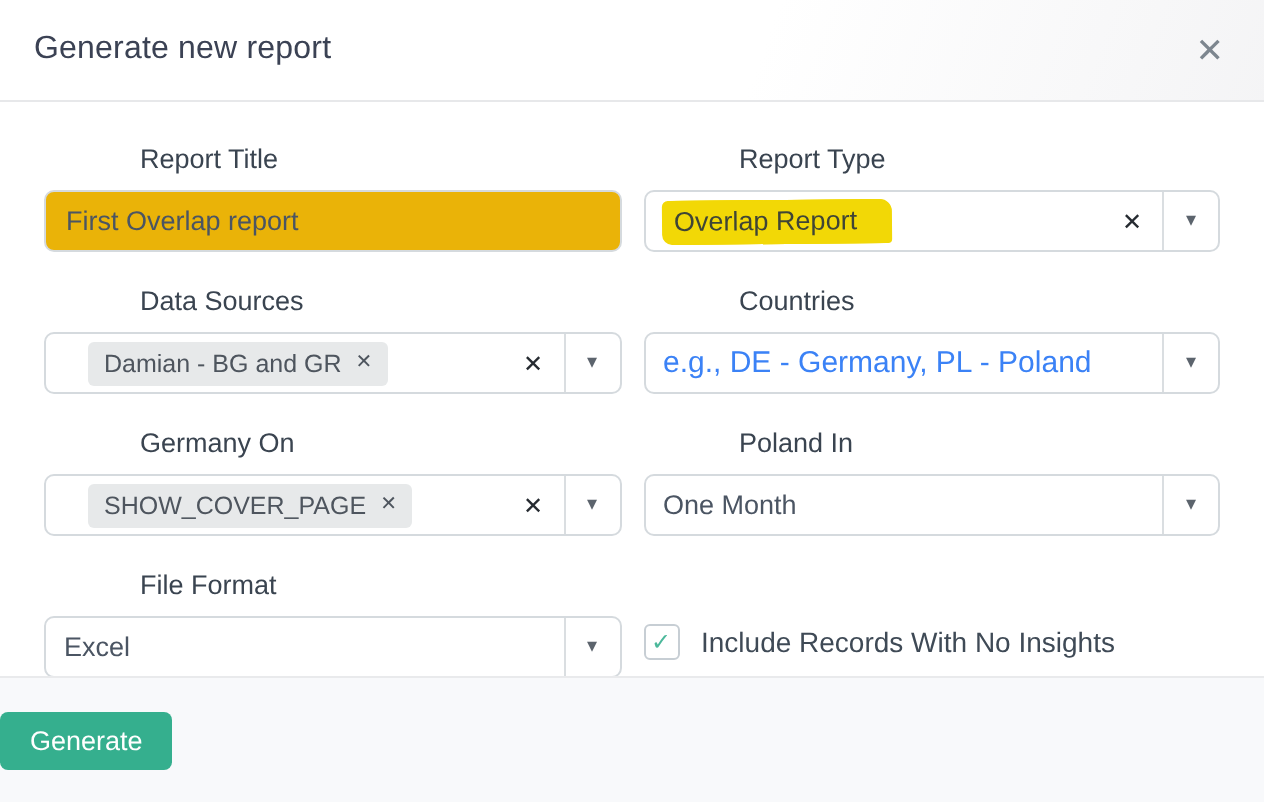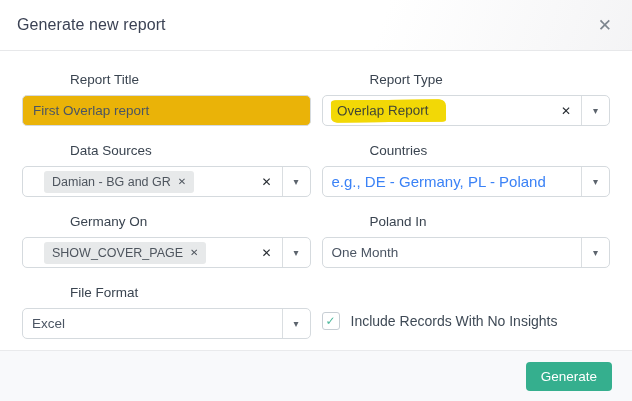--- a/index.html
+++ b/index.html
@@ -151,26 +151,25 @@
     justify-content: center;
     cursor: pointer;
     flex: none;
   }
   .checkbox-check { font-size: 12px; color: #4cb89b; line-height: 1; }
   .checkbox-label { font-size: 14px; color: #3f4a56; }
   
   .modal-footer {
     position: absolute;
     left: 0; right: 0; bottom: 0;
-    height: 51px;
+    height: 63px;
     background: #f8f9fb;
     border-top: 1px solid #e9eaec;
     display: flex;
     align-items: center;
-    justify-content: flex-end;
     padding-right: 20px;
   }
   .generate-btn {
     height: 29px;
     padding: 0 15px;
     background: #35af8e;
     border: none;
     border-radius: 4px;
     color: #ffffff;
     font-family: inherit;

